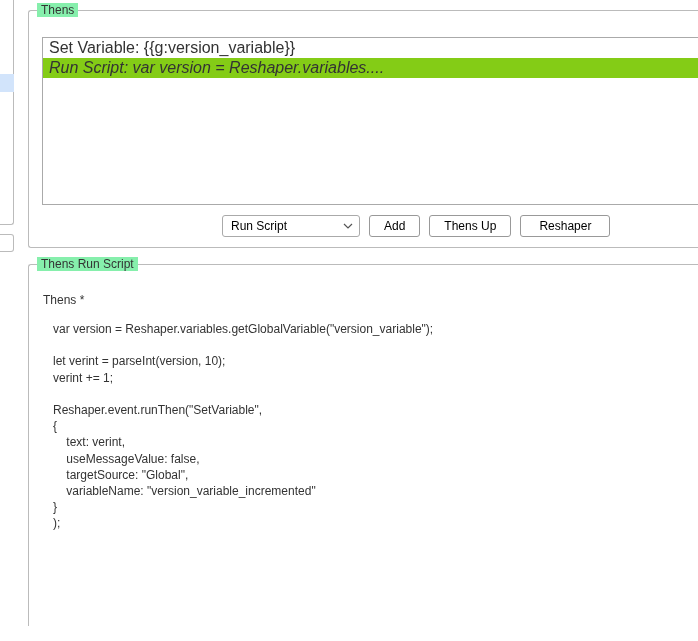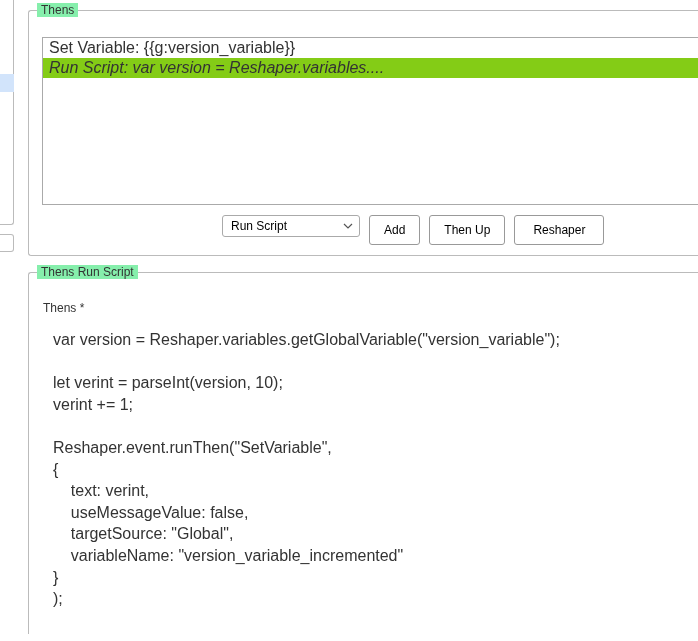--- a/index.html
+++ b/index.html
@@ -107,21 +107,21 @@
   .chevron {
     position: absolute;
     right: 6px;
     top: 5px;
     pointer-events: none;
   }
   .chevron svg { display: block; }
   button {
     font-family: inherit;
     font-size: 12px;
-    height: 30px;
+    height: 22px;
     padding: 0 18px;
     border: 1px solid #999;
     border-radius: 3px;
     background: #fff;
     cursor: pointer;
     white-space: nowrap;
   }
   .btn-narrow { padding: 0 14px; }
   .fieldset-detail {
     border-right: none;
@@ -132,21 +132,21 @@
     margin-top: 16px;
     height: 362px;
   }
   .field-label {
     padding: 2px 14px 8px 14px;
     font-size: 12px;
   }
   .script-box {
     margin: 0 0 0 14px;
     padding: 6px 10px;
-    font-size: 16px;
+    font-size: 12px;
     line-height: 1.35;
     white-space: pre;
     font-family: -apple-system, "Segoe UI", Arial, sans-serif;
     overflow: hidden;
   }
   .highlight-strip {
     position: absolute;
     left: 0;
     top: 74px;
     width: 14px;
@@ -175,21 +175,21 @@
     <div class="controls-row">
       <div class="select-wrap">
         <select id="action-select"><option>Run Script</option></select>
         <span class="chevron">
           <svg width="12" height="12" viewBox="0 0 12 12">
               <path d="M2 4 L6 8 L10 4" fill="none" stroke="#555" stroke-width="1.2"></path>
             </svg>
         </span>
       </div>
       <button class="btn-narrow">Add</button>
-      <button class="btn-narrow">Then Up</button>
+      <button class="btn-narrow">Thens Up</button>
       <button>Reshaper</button>
     </div>
   </div>
 
   <div class="fieldset fieldset-detail">
     <span class="fieldset-legend">Thens Run Script</span>
     <div class="field-label">Thens *</div>
     <div class="script-box">var version = Reshaper.variables.getGlobalVariable("version_variable");
 
 let verint = parseInt(version, 10);

